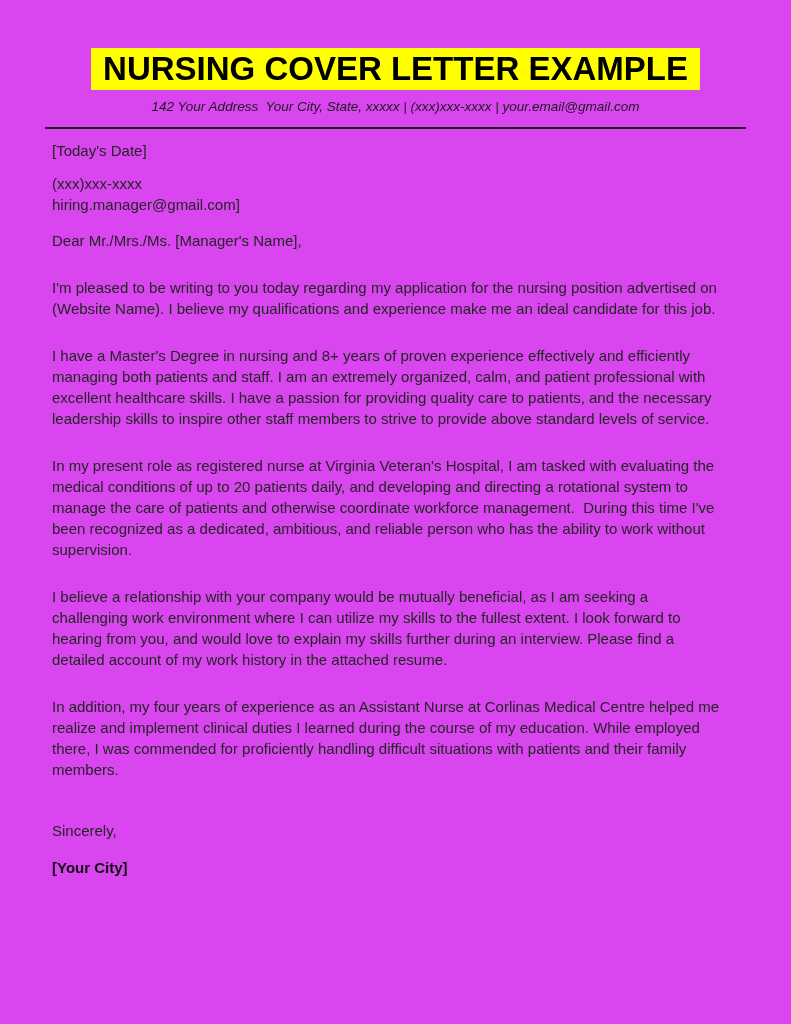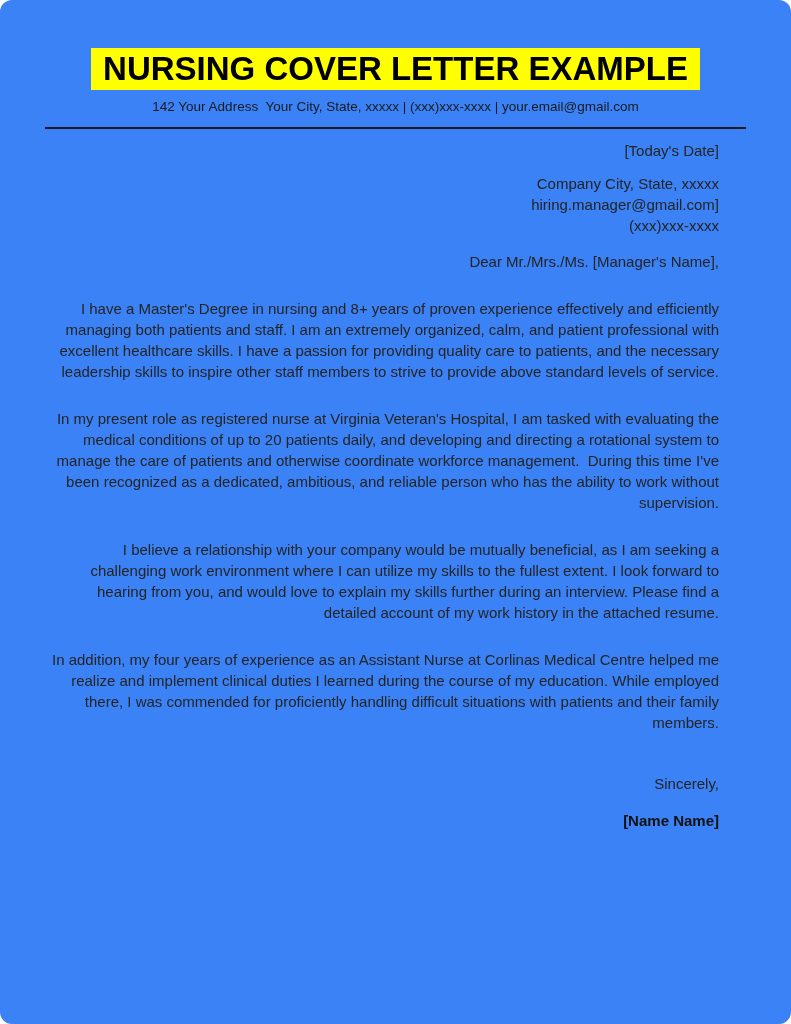--- a/index.html
+++ b/index.html
@@ -1,56 +1,55 @@
 <!DOCTYPE html>
 <html><head>
 <meta charset="utf-8">
 <style>
   html, body { margin: 0; padding: 0; background: #ffffff; }
   .page {
     position: relative;
     width: 791px;
     height: 1024px;
-    background: #3b82f6;
+    background: #d946ef;
     font-family: "Liberation Sans", sans-serif;
     color: #232323;
     overflow: hidden;
     box-sizing: border-box;
-    border-radius: 12px;
   }
   .header { text-align: center; padding-top: 48px; }
   .title-line { margin: 0; line-height: 0; }
   .title-mark {
     display: inline-block;
     font-size: 33px;
     font-weight: bold;
     color: #000000;
     line-height: 42px;
     padding: 0 12px;
     letter-spacing: 0px;
     white-space: nowrap;
   }
   .contact {
     margin-top: 9px;
     font-size: 13.5px;
     color: #1b1b1b;
     white-space: pre-wrap;
+    font-style: italic;
   }
   .rule {
     margin: 13px 45px 0 45px;
     border-top: 2px solid #1a1a1a;
     height: 0;
   }
   .letter {
     margin: 11px 0 0 52px;
     width: 667px;
     font-size: 15px;
     line-height: 21px;
     color: #242424;
-    text-align: right;
   }
   .line { white-space: pre-wrap; }
   .company-block { margin-top: 12px; }
   .salutation { margin: 15px 0 14px 0; }
   .para { margin: 26px 0 0 0; white-space: pre-wrap; }
   .closing { margin: 40px 0 16px 0; }
   .signature { margin: 3px 0 0 0; font-weight: bold; color: #111111; }
 </style>
 </head>
 <body>
@@ -61,29 +60,29 @@
     <h1 class="title-line"><span class="title-mark" style="background-color: rgb(255, 255, 0);">NURSING COVER LETTER EXAMPLE</span></h1>
     <div class="contact">142 Your Address  Your City, State, xxxxx | (xxx)xxx-xxxx | your.email@gmail.com</div>
     <div class="rule"></div>
   </div>
 
   <div class="letter">
 
     <div class="line">[Today's Date]</div>
 
     <div class="company-block">
-      <div class="line">Company City, State, xxxxx</div>
+      <div class="line">(xxx)xxx-xxxx</div>
       <div class="line">hiring.manager@gmail.com]</div>
-      <div class="line">(xxx)xxx-xxxx</div>
     </div>
 
     <p class="salutation">Dear Mr./Mrs./Ms. [Manager's Name],</p>
 
+    <p class="para">I'm pleased to be writing to you today regarding my application for the nursing position advertised on (Website Name). I believe my qualifications and experience make me an ideal candidate for this job.</p>
     <p class="para">I have a Master's Degree in nursing and 8+ years of proven experience effectively and efficiently managing both patients and staff. I am an extremely organized, calm, and patient professional with excellent healthcare skills. I have a passion for providing quality care to patients, and the necessary leadership skills to inspire other staff members to strive to provide above standard levels of service.</p>
     <p class="para">In my present role as registered nurse at Virginia Veteran's Hospital, I am tasked with evaluating the medical conditions of up to 20 patients daily, and developing and directing a rotational system to manage the care of patients and otherwise coordinate workforce management.  During this time I've been recognized as a dedicated, ambitious, and reliable person who has the ability to work without supervision.</p>
     <p class="para">I believe a relationship with your company would be mutually beneficial, as I am seeking a challenging work environment where I can utilize my skills to the fullest extent. I look forward to hearing from you, and would love to explain my skills further during an interview. Please find a detailed account of my work history in the attached resume.</p>
     <p class="para">In addition, my four years of experience as an Assistant Nurse at Corlinas Medical Centre helped me realize and implement clinical duties I learned during the course of my education. While employed there, I was commended for proficiently handling difficult situations with patients and their family members.</p>
 
     <p class="closing">Sincerely,</p>
-    <p class="signature">[Name Name]</p>
+    <p class="signature">[Your City]</p>
 
   </div>
 </div>
 
 </body></html>

